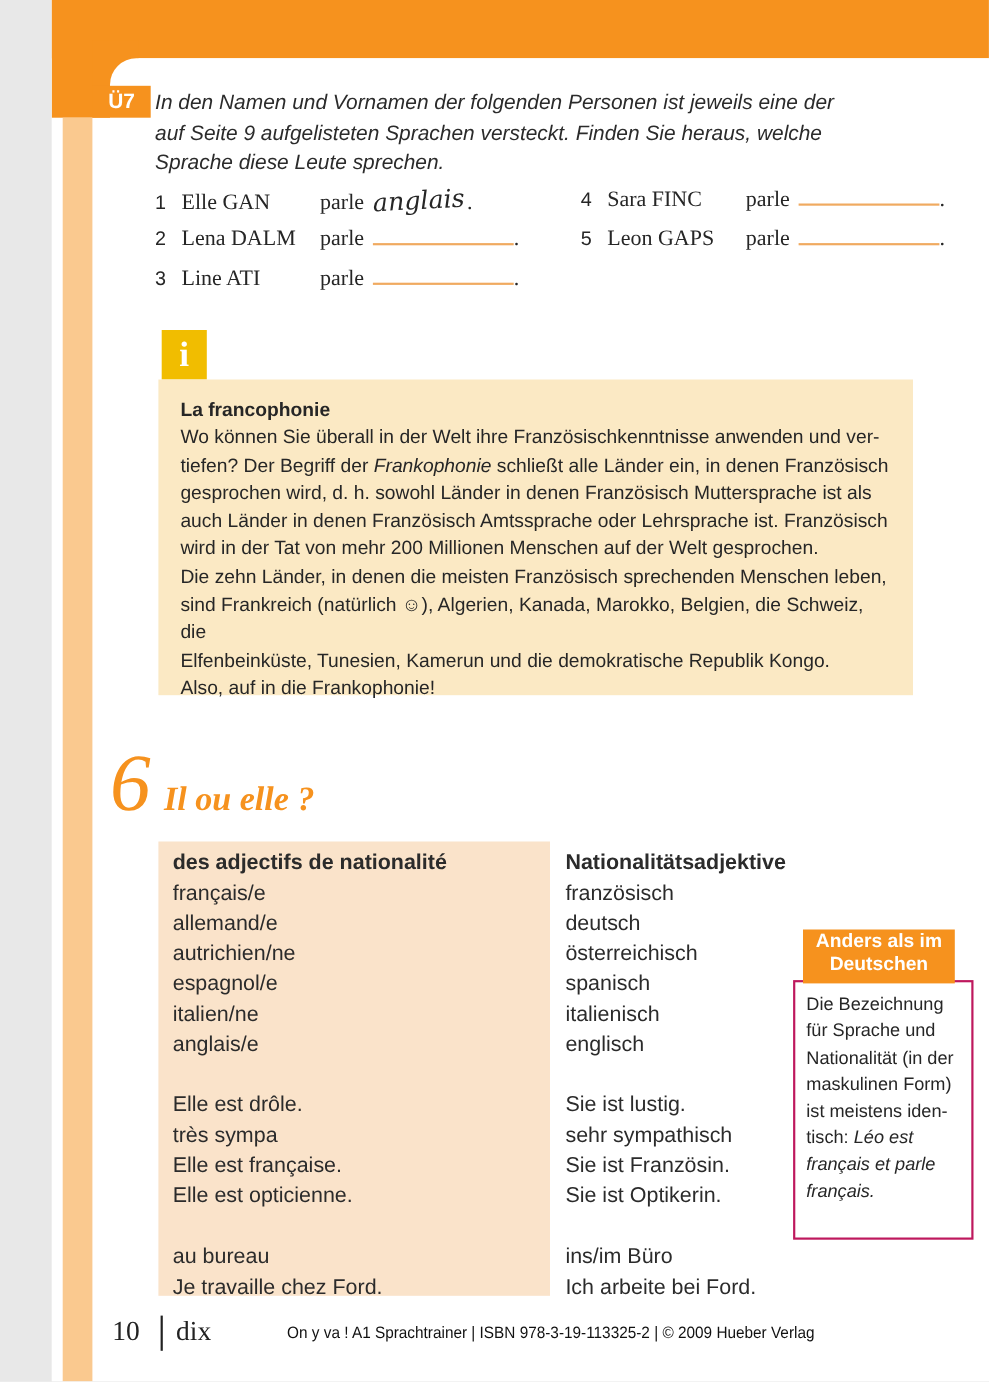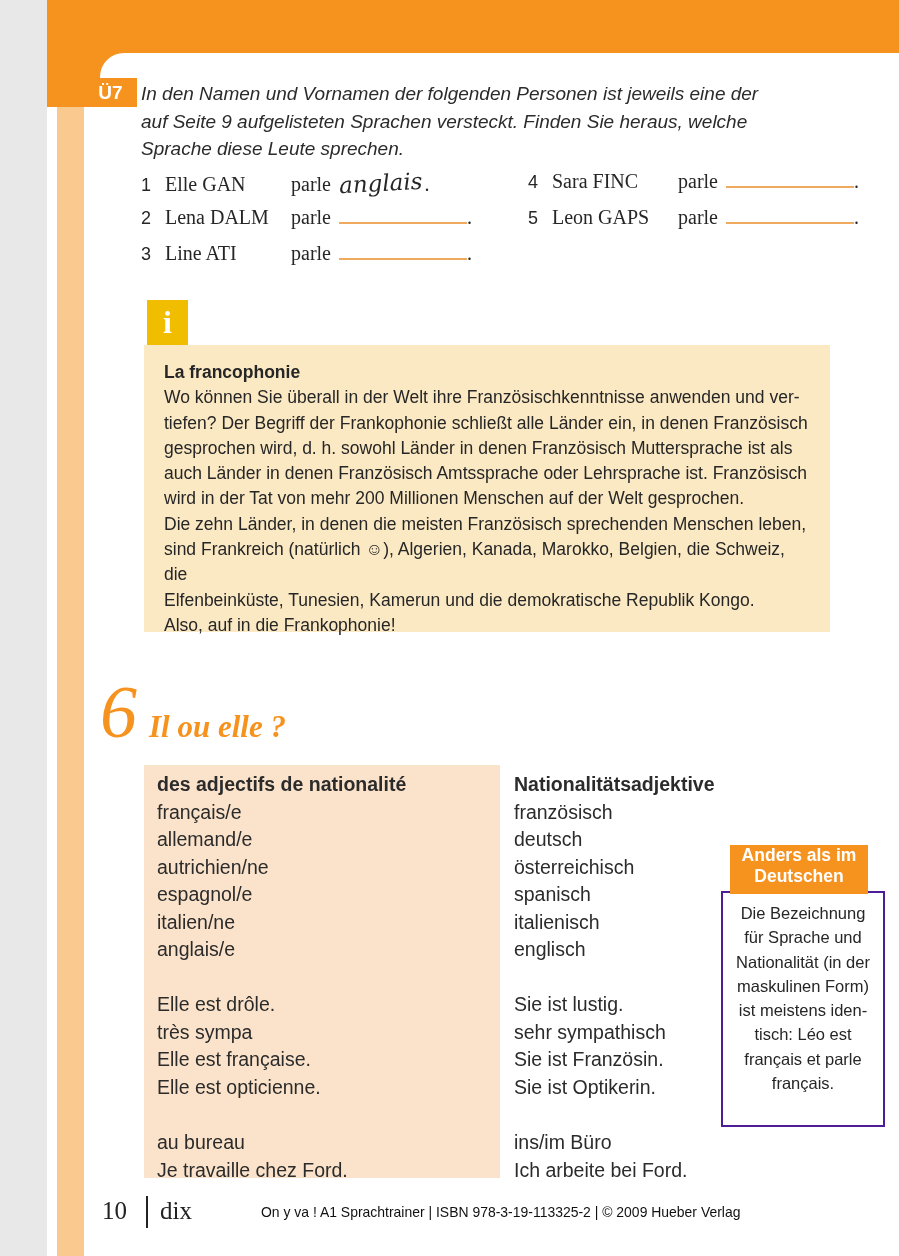--- a/index.html
+++ b/index.html
@@ -31,42 +31,42 @@
            transform:rotate(-3deg);margin-right:2px;}
 
   
   .info-badge{position:absolute;left:100px;top:300px;width:41px;height:45px;background:#F1BD00;
               color:#fff;font-family:"Liberation Serif",serif;font-weight:bold;font-size:32px;
               line-height:45px;text-align:center;}
   .info-box{position:absolute;left:97px;top:345px;width:686px;height:287px;background:#FBE9C4;
             box-sizing:border-box;padding:15px 20px;font-size:17.5px;line-height:25.3px;color:#262626;}
   .info-title{font-weight:bold;}
   .info-par{white-space:pre-line;}
-  .it{}
+  .it{font-style:italic;}
 
   
   .sec-heading{position:absolute;left:53px;top:675px;color:#F6921E;display:flex;align-items:baseline;}
   .sec-num{font-family:"Liberation Serif",serif;font-style:italic;font-size:74px;line-height:74px;}
   .sec-title{font-family:"Liberation Serif",serif;font-style:italic;font-weight:bold;font-size:31px;
              margin-left:12px;}
 
   
   .vocab-box{position:absolute;left:97px;top:765px;width:356px;height:413px;background:#FAE3CA;}
   .voc-col{position:absolute;font-size:19.5px;line-height:27.55px;color:#2b2b2b;}
   .voc-fr{left:110px;top:771px;} .voc-de{left:467px;top:771px;}
   .voc-line{height:27.55px;white-space:nowrap;}
   .voc-head{font-weight:bold;}
 
   
   .callout-header{position:absolute;left:683px;top:845px;width:138px;height:49px;background:#F6921E;
                   color:#fff;font-weight:bold;font-size:17.5px;line-height:21px;text-align:center;
                   box-sizing:border-box;padding-top:0;z-index:3;}
   .callout-box{position:absolute;left:674px;top:891px;width:164px;height:236px;background:#fff;
-               border:2px solid #4c1d95;box-sizing:border-box;padding:8px 10px;font-size:16.5px;
-               line-height:24.3px;white-space:pre-line;color:#262626;z-index:2;text-align:center;}
+               border:2px solid #be185d;box-sizing:border-box;padding:8px 10px;font-size:16.5px;
+               line-height:24.3px;white-space:pre-line;color:#262626;z-index:2;}
 
   
   .footer-num{position:absolute;left:55px;top:1197px;font-family:"Liberation Serif",serif;font-size:25px;color:#222;}
   .footer-rule{position:absolute;left:99px;top:1196px;width:2px;height:32px;background:#222;}
   .footer-word{position:absolute;left:113px;top:1197px;font-family:"Liberation Serif",serif;font-size:25px;color:#222;text-align:center;}
   .footer-imprint{position:absolute;left:214px;top:1203px;font-size:15px;color:#111;
                   transform:scaleX(.93);transform-origin:left center;white-space:nowrap;}
 </style>
 </head>
 <body>

